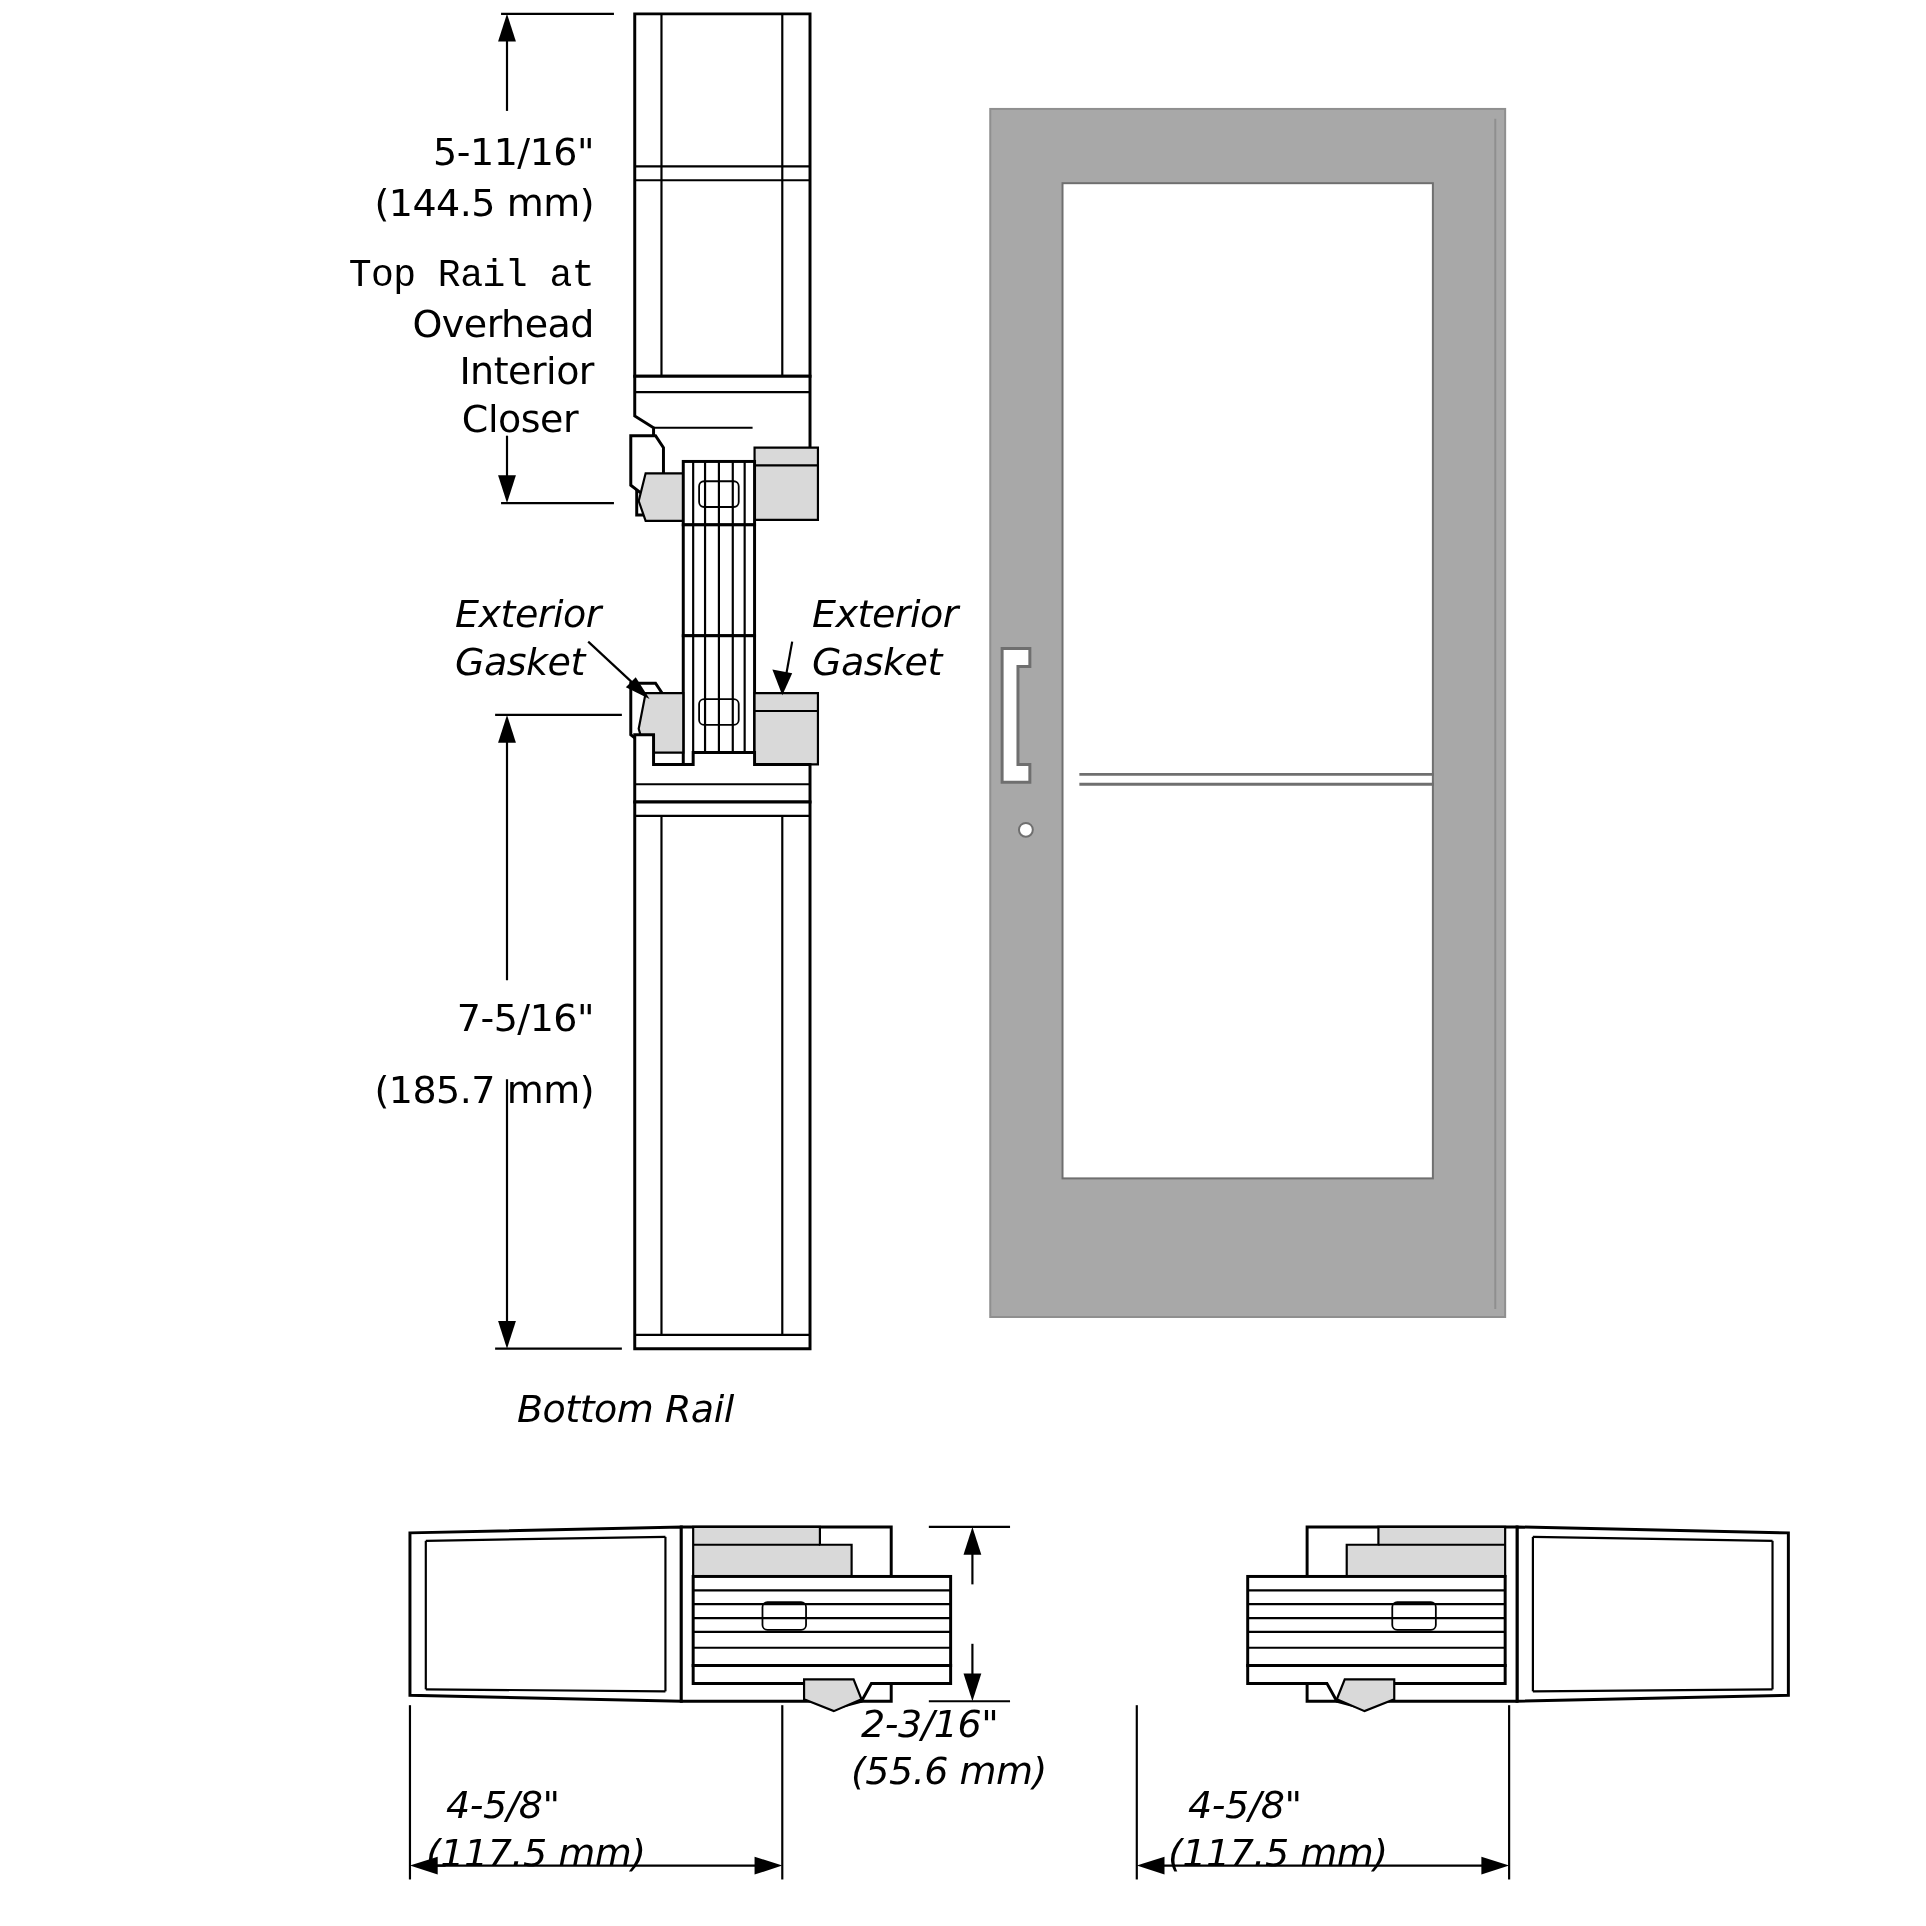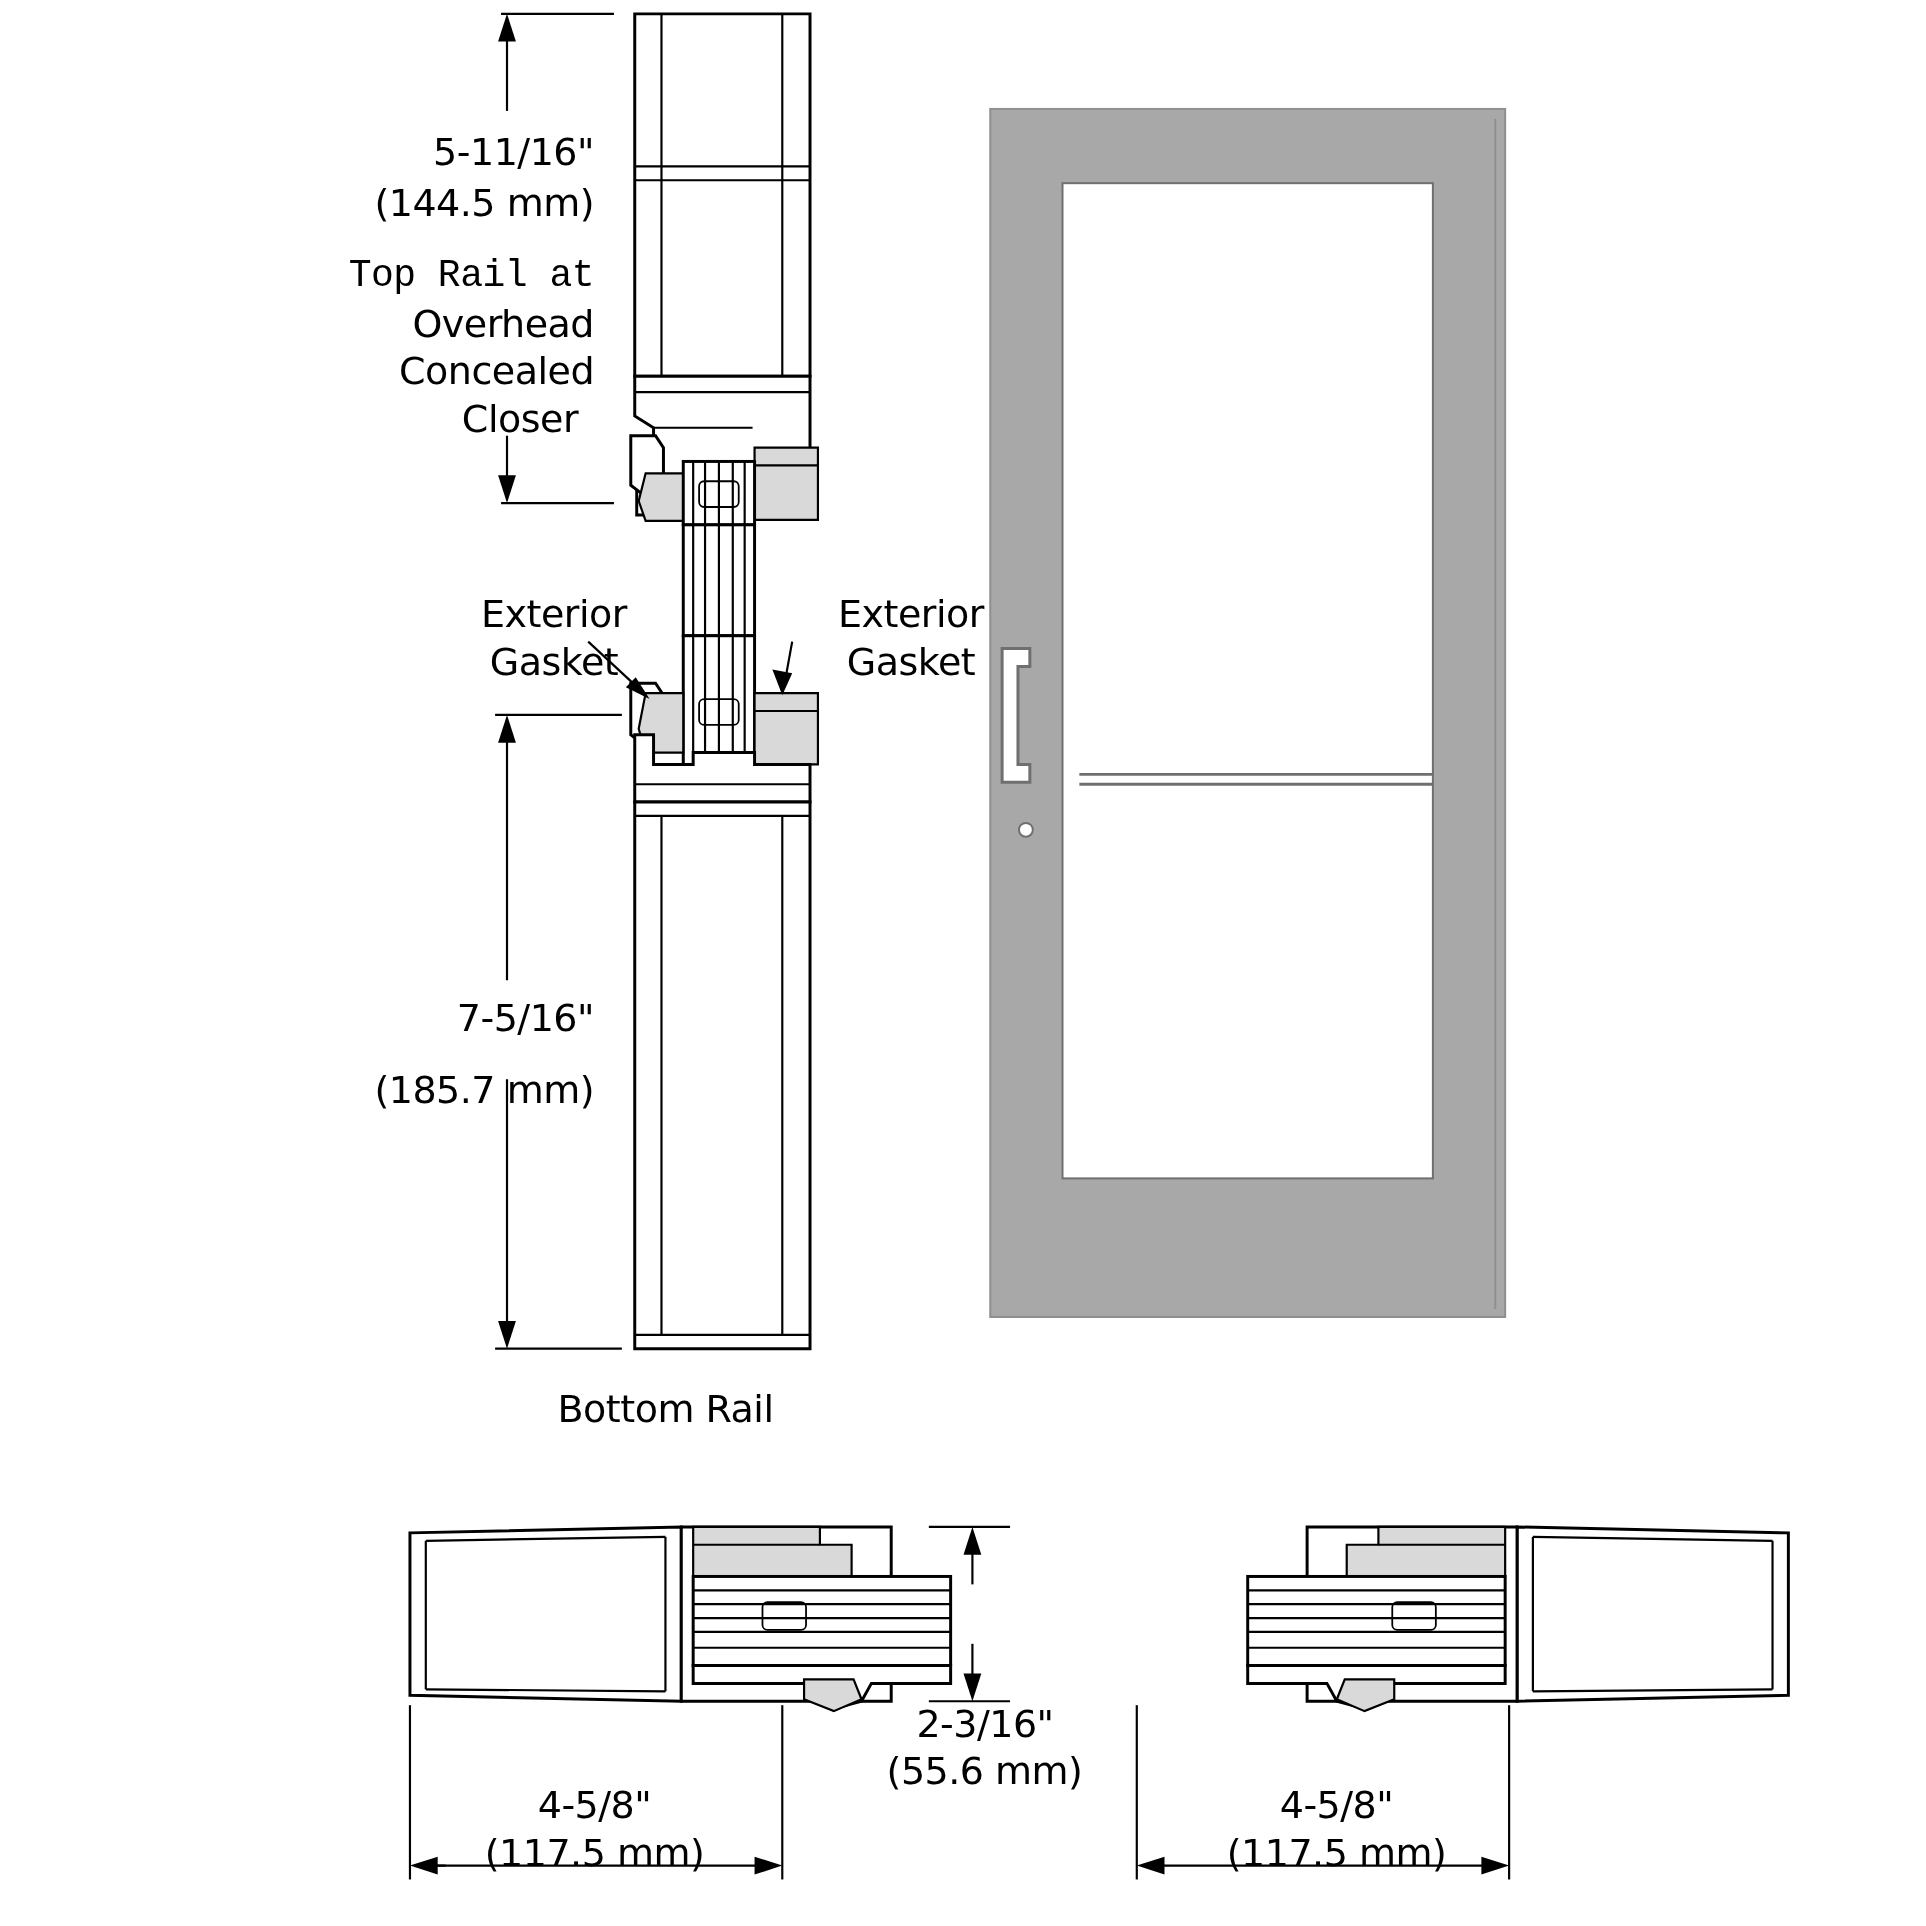--- a/index.html
+++ b/index.html
@@ -17,42 +17,42 @@
   }
   .lbl {
     position: absolute;
     color: #000000;
     font-family: "DejaVu Sans", sans-serif;
     font-size: 38px;
     line-height: 46px;
     white-space: pre;
     letter-spacing: -0.5px;
   }
-  .lbl.center { text-align: center; }
+  .lbl.center { text-align: left; font-style: italic; }
   .lbl.right  { text-align: right; }
   svg { position: absolute; left: 0; top: 0; }
   .ln2 { stroke: #000; stroke-width: 2.2; fill: none; }
   .lnthin { stroke: #000; stroke-width: 1.8; fill: none; }
   .fillwhite { fill: #ffffff; stroke: #000; stroke-width: 3; }
   .fillgray  { fill: #d9d9d9; stroke: #000; stroke-width: 2.2; }
   .doorface  { fill: #a8a8a8; stroke: #8f8f8f; stroke-width: 2; }
   .glass     { fill: #ffffff; stroke: #6f6f6f; stroke-width: 2; }
   .handle    { fill: #ffffff; stroke: #6f6f6f; stroke-width: 3; }
 </style>
 </head>
 <body>
 
 <div id="page">
 
   <div class="lbl right" style="left:317px; top:129px; width:277px;">5-11/16"</div>
   <div class="lbl right" style="left:277px; top:180px; width:317px;">(144.5 mm)</div>
 
   <div class="lbl right" style="left:277px; top:253px; width:317px;font-family:Liberation Mono, monospace;">Top Rail at</div>
   <div class="lbl right" style="left:277px; top:301px; width:317px;">Overhead</div>
-  <div class="lbl right" style="left:277px; top:348px; width:317px;">Concealed</div>
+  <div class="lbl right" style="left:277px; top:348px; width:317px;">Interior</div>
   <div class="lbl right" style="left:261px; top:396px; width:317px;text-align:right;">Closer</div>
 
   <div class="lbl center" style="left:455px; top:591px; width:198px;">Exterior</div>
   <div class="lbl center" style="left:455px; top:639px; width:198px;">Gasket</div>
 
   <div class="lbl center" style="left:812px; top:591px; width:198px;">Exterior</div>
   <div class="lbl center" style="left:812px; top:639px; width:198px;">Gasket</div>
 
   <div class="lbl right" style="left:297px; top:995px; width:297px;">7-5/16"</div>
   <div class="lbl right" style="left:277px; top:1042px; width:317px;margin-top:25px;">(185.7 mm)</div>

